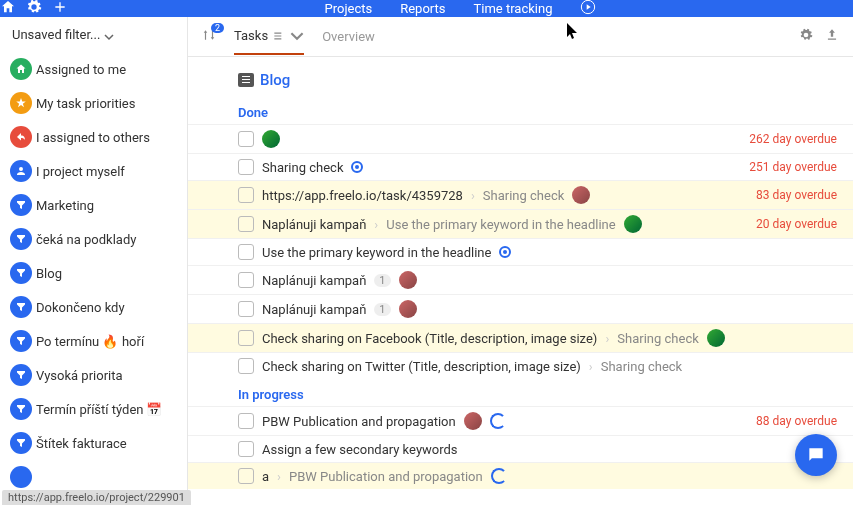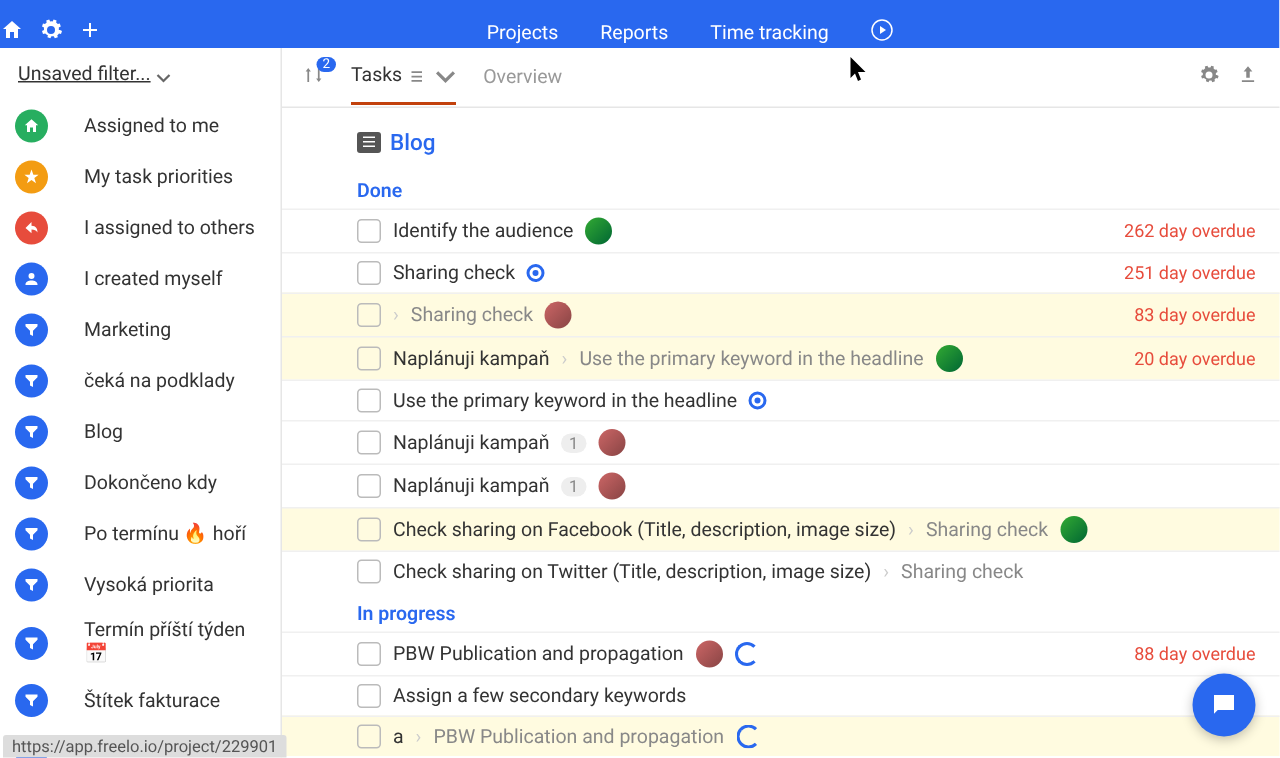--- a/index.html
+++ b/index.html
@@ -1,36 +1,36 @@
 <!DOCTYPE html>
 <html><head>
 <meta charset="utf-8">
 <style>
   * { margin: 0; padding: 0; box-sizing: border-box; }
   body { font-family: -apple-system, BlinkMacSystemFont, "Segoe UI", Roboto, Arial, sans-serif; font-size: 13px; color: #333; background: #fff; width: 853px; height: 505px; overflow: hidden; position: relative; }
 
   
-  .topbar { height: 32px; background: #2968ef; display: flex; align-items: flex-end; color: #fff; padding: 0 0; }
+  .topbar { height: 17px; background: #2968ef; display: flex; align-items: center; color: #fff; padding: 0 0; }
   .topbar .left { display: flex; align-items: center; gap: 10px; }
   .topbar .center { flex: 1; display: flex; justify-content: center; align-items: center; gap: 28px; font-size: 13px; }
   .topbar .center span { cursor: pointer; }
   .topbar .right { display: flex; align-items: center; gap: 14px; }
   .topbar svg { width: 16px; height: 16px; fill: #fff; }
   .avatar-top { width: 22px; height: 22px; border-radius: 50%; background: linear-gradient(135deg,#7a5,#385); border: 1px solid #fff; position: relative;}
   .avatar-badge { position: absolute; bottom: -4px; left: -10px; font-size: 7px; background:#ffb300; color:#333; padding:0 2px; border-radius:2px; }
 
   
   .main { display: flex; height: calc(505px - 32px); }
   .sidebar { width: 188px; border-right: 1px solid #e6e6e6; overflow-y: auto; padding-bottom: 10px; }
   .content { flex: 1; overflow-y: auto; background: #fff; position: relative; }
 
-  .filter-head { padding: 10px 12px; font-size: 13px; color:#333; display:flex; align-items:flex-end; gap:4px; cursor:pointer;text-decoration:underline; }
+  .filter-head { padding: 10px 12px; font-size: 13px; color:#333; display:flex; align-items:flex-end; gap:4px; cursor:pointer; }
   .filter-head svg { width:10px; height:10px; }
 
-  .sb-item { display:flex; align-items:center; gap:24px; padding:6px 10px; cursor:pointer; font-size:13px; color:#333; }
+  .sb-item { display:flex; align-items:center; gap:4px; padding:6px 10px; cursor:pointer; font-size:13px; color:#333; }
   .sb-icon { width:22px; height:22px; border-radius:50%; display:flex; align-items:center; justify-content:center; flex-shrink:0; }
   .sb-icon svg { width:12px; height:12px; fill:#fff; }
   .sb-green { background:#27ae60; }
   .sb-orange { background:#f39c12; }
   .sb-red { background:#e74c3c; }
   .sb-blue { background:#2968ef; }
   .sb-filter { background:#2968ef; }
   .sb-section { padding: 6px 12px 2px; font-size:11px; color:#999; }
 
   
@@ -134,21 +134,21 @@
             </svg>
           </span>
         <span>I assigned to others</span>
       </div>
       <div class="sb-item">
         <span class="sb-icon sb-blue">
             <svg viewBox="0 0 24 24">
               <path d="M12 12a4 4 0 100-8 4 4 0 000 8zm0 2c-4 0-8 2-8 5v1h16v-1c0-3-4-5-8-5z"></path>
             </svg>
           </span>
-        <span>I created myself</span>
+        <span>I project myself</span>
       </div>
     </div>
 
 
     <div id="filters-list">
         <div class="sb-item">
           <span class="sb-icon sb-filter">
             <svg viewBox="0 0 24 24">
               <path d="M10 4h10v3L14 13v7l-4-2v-5L4 7V4z"></path>
             </svg>
@@ -252,32 +252,32 @@
 
     <div class="section-title sect-blog">
       <span class="blog-icon"></span>
       <span>Blog</span>
     </div>
 
     <div class="group-head">Done</div>
     <div id="done-list">
         <div class="task-row">
           <span class="chk"></span>
-          <span class="task-title">Identify the audience</span>
           <span class="av a1"></span>
           <span class="overdue">262 day overdue</span>
         </div>
         <div class="task-row">
           <span class="chk"></span>
           <span class="task-title">Sharing check</span>
           <span class="spin2"></span>
           <span class="overdue">251 day overdue</span>
         </div>
         <div class="task-row hl">
           <span class="chk"></span>
+          <span class="task-title">https://app.freelo.io/task/4359728</span>
           <span class="sep">›</span>
           <span class="task-path">Sharing check</span>
           <span class="av a2"></span>
           <span class="overdue">83 day overdue</span>
         </div>
         <div class="task-row hl">
           <span class="chk"></span>
           <span class="task-title">Naplánuji kampaň</span>
           <span class="sep">›</span>
           <span class="task-path">Use the primary keyword in the headline</span>

